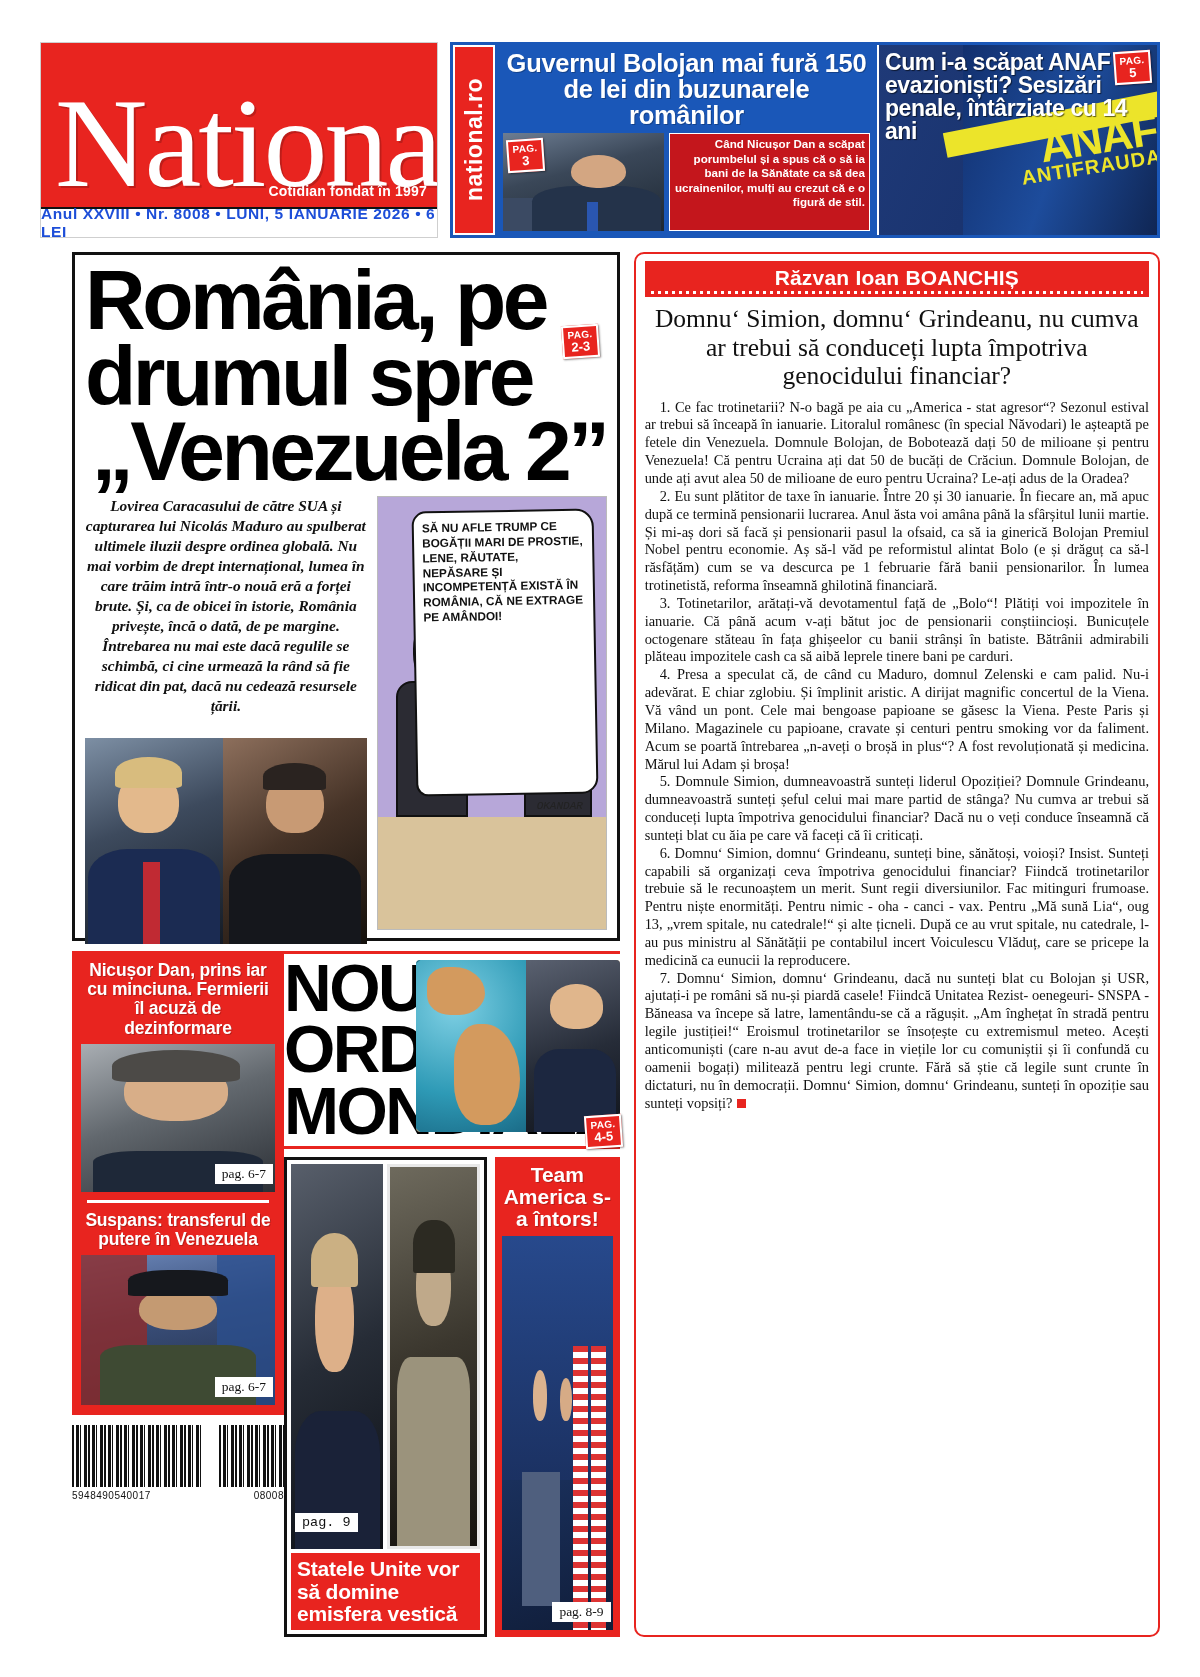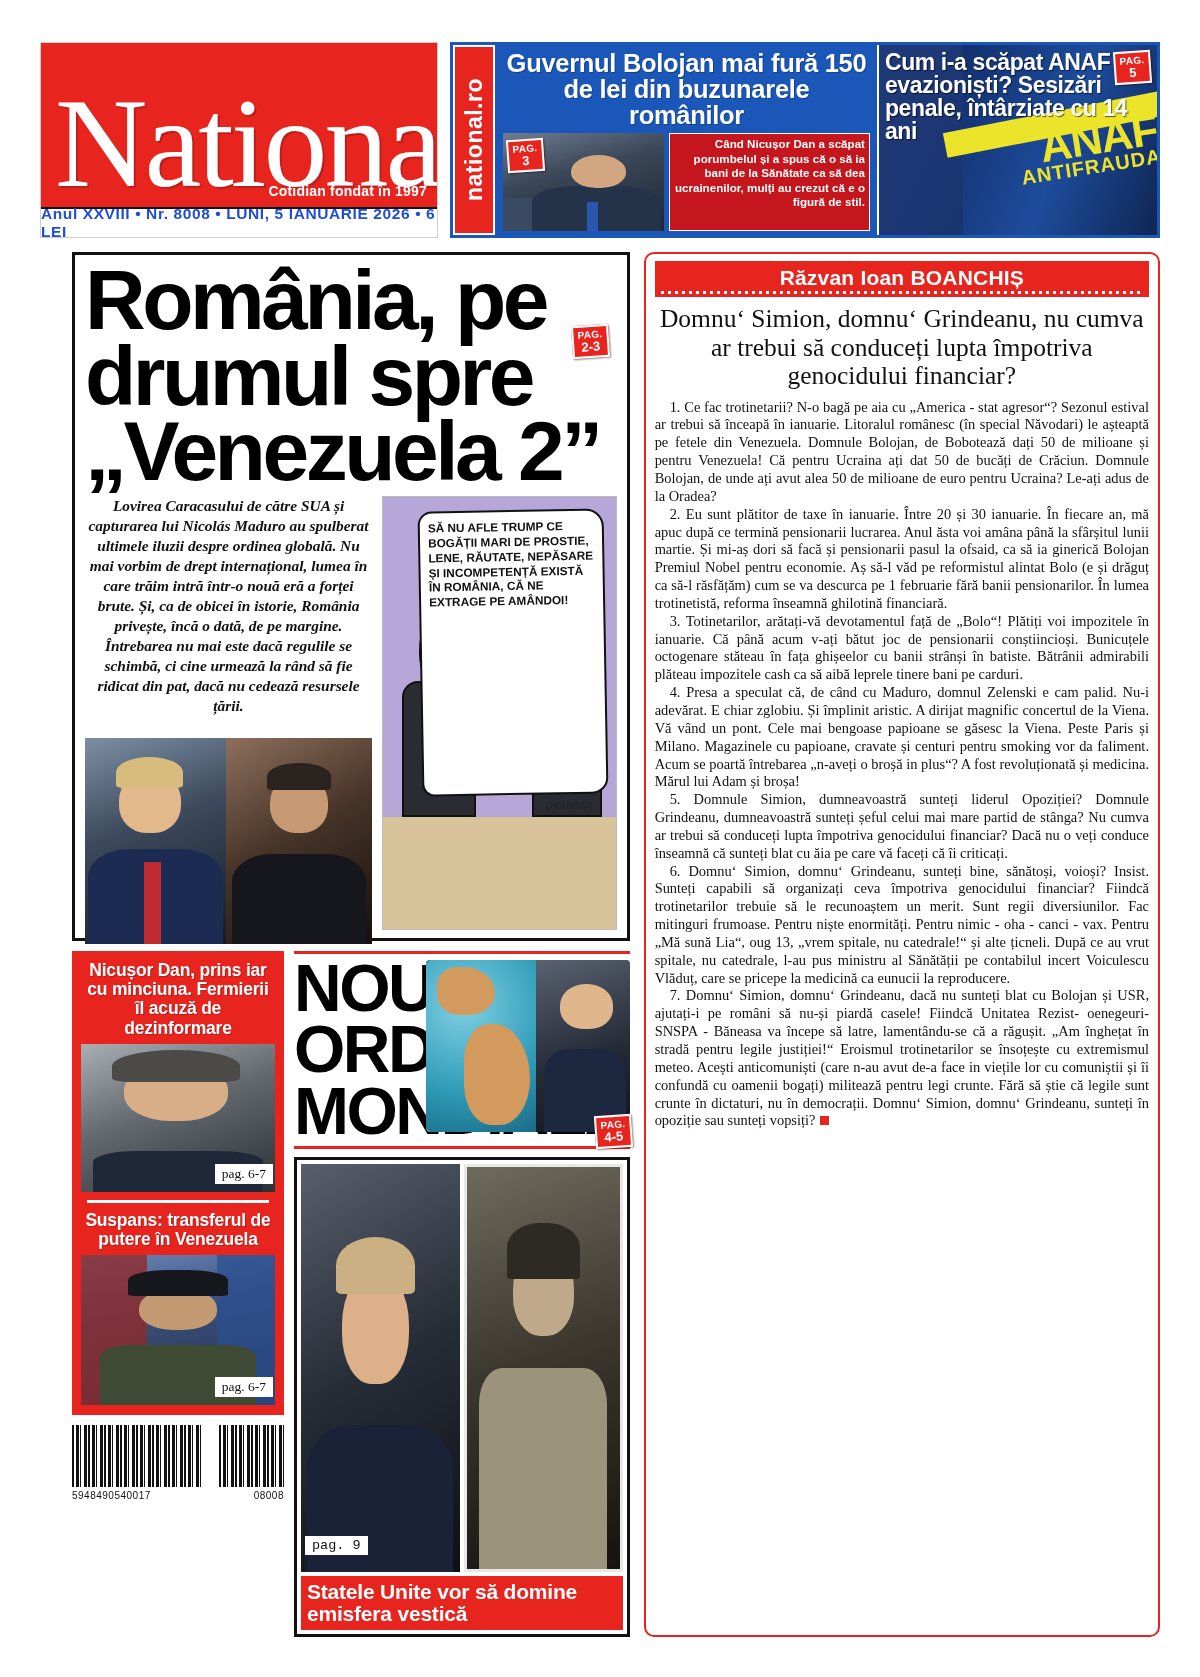--- a/index.html
+++ b/index.html
@@ -176,21 +176,21 @@
     font-weight: bold;
     font-size: 84px;
     line-height: .90;
     letter-spacing: -3.5px;
     color: #000;
     font-stretch: condensed;
     position: relative;
   }
   .lead-head .l1 { display:block; }
   .lead-head .l2 { display:block; }
-  .lead-head .l3 { display:block; }
+  .lead-head .l3 { display:block; text-align:right; }
   .lead-badge-wrap { position: relative; }
   .lead-badge {
     position: absolute; right: 8px; top: 62px;
   }
   .lead-lower { display: flex; gap: 10px; margin-top: 6px; }
   .lead-text {
     flex: 0 0 54%;
     font-family: "Liberation Serif", serif;
     font-style: italic; font-weight: bold;
     font-size: 15.4px; line-height: 1.30;
@@ -236,21 +236,21 @@
     background: #2b2b2b;
   }
   .ph-trump { flex: 1 1 34%; height: 206px;
     background: linear-gradient(160deg,#7d8fa4 0%,#3d4a5d 42%,#141b25 100%); }
   .ph-maduro { flex: 1 1 36%; height: 206px;
     background: linear-gradient(150deg,#8d6f5c 0%,#463327 48%,#14100c 100%); }
   .face { position:absolute; border-radius:48% 48% 44% 44%; }
   .suit { position:absolute; bottom:0; border-radius:30% 30% 0 0; }
 
   
-  .bottom-row { display: flex; gap: 10px; flex: 1 1 auto; }
+  .bottom-row { display: flex; flex: 1 1 auto; }
   .red-rail {
     width: 212px; background: #e8241f;
     padding: 10px 9px; color: #fff;
     display: flex; flex-direction: column; gap: 6px;
   }
   .rail-head {
     font-weight: bold; font-size: 17.5px; line-height: 1.10;
     text-align: center; letter-spacing: -.2px;
     text-shadow: 1px 1px 0 rgba(0,0,0,.22);
   }
@@ -538,20 +538,33 @@
                 </div>
                 <div class="nbp2">
                   <div class="face" style="left:30%; top:20%; width:40%; height:22%; background:#bfa98a;"></div>
                   <div style="position:absolute; left:26%; top:14%; width:48%; height:14%; background:#2c2a22; border-radius:44% 44% 6% 6%;"></div>
                   <div class="suit" style="left:8%; width:84%; height:50%; background:#9b937c; border-radius:18% 18% 0 0;"></div>
                 </div>
               </div>
               <div class="nb-caption">Statele Unite vor să domine emisfera vestică</div>
             </div>
 
+            <div class="nb-right">
+              <div class="nbr-head">Team America s-a întors!</div>
+              <div class="nbr-photo">
+                <div style="position:absolute; left:0; top:0; width:100%; height:62%;
+                            background:linear-gradient(180deg,#27498c 0%,#1b3162 100%);"></div>
+                <div style="position:absolute; left:18%; bottom:6%; width:34%; height:34%; background:#4f5f7e;"></div>
+                <div class="face" style="left:28%; top:34%; width:13%; height:13%; background:#dcb38e;"></div>
+                <div class="face" style="left:52%; top:36%; width:11%; height:11%; background:#d6ab86;"></div>
+                <div class="flagpole" style="right:22%;"></div>
+                <div class="flagpole" style="right:6%;"></div>
+                <div class="pagtag">pag. 8-9</div>
+              </div>
+            </div>
           </div>
         </div>
       </div>
     </div>
 
     <div class="col-right">
       <div class="opinion">
         <div class="op-author">Răzvan Ioan BOANCHIȘ</div>
         <div class="op-title">Domnu‘ Simion, domnu‘ Grindeanu, nu cumva ar trebui să conduceți lupta împotriva genocidului financiar?</div>
         <div class="op-body">

